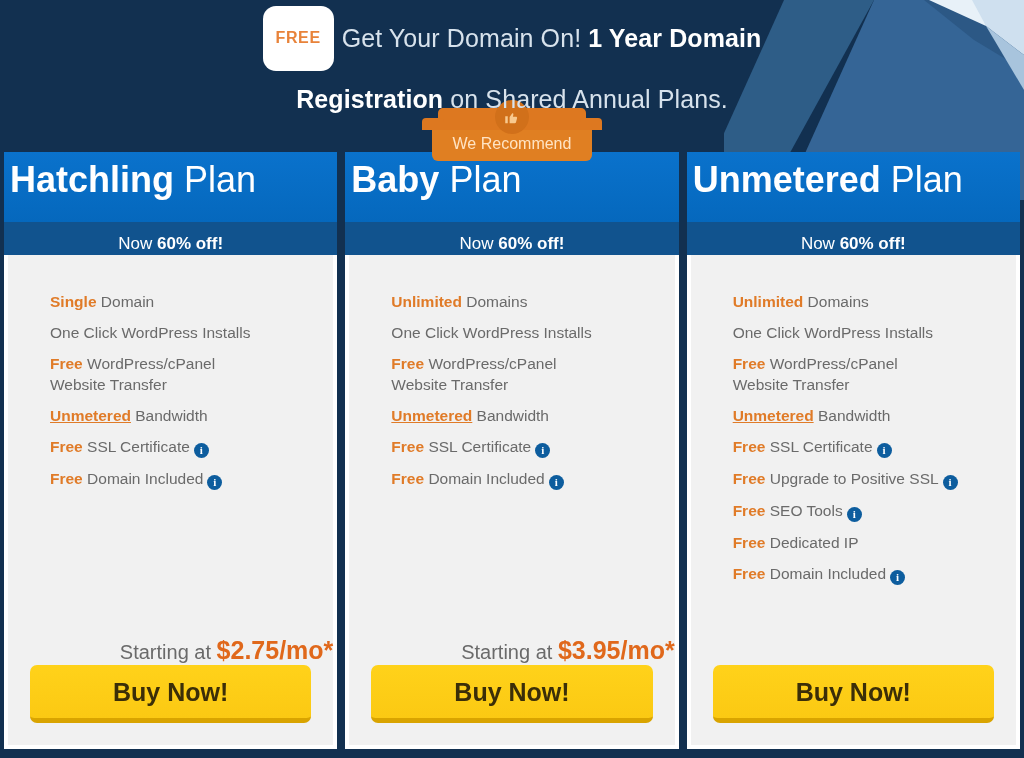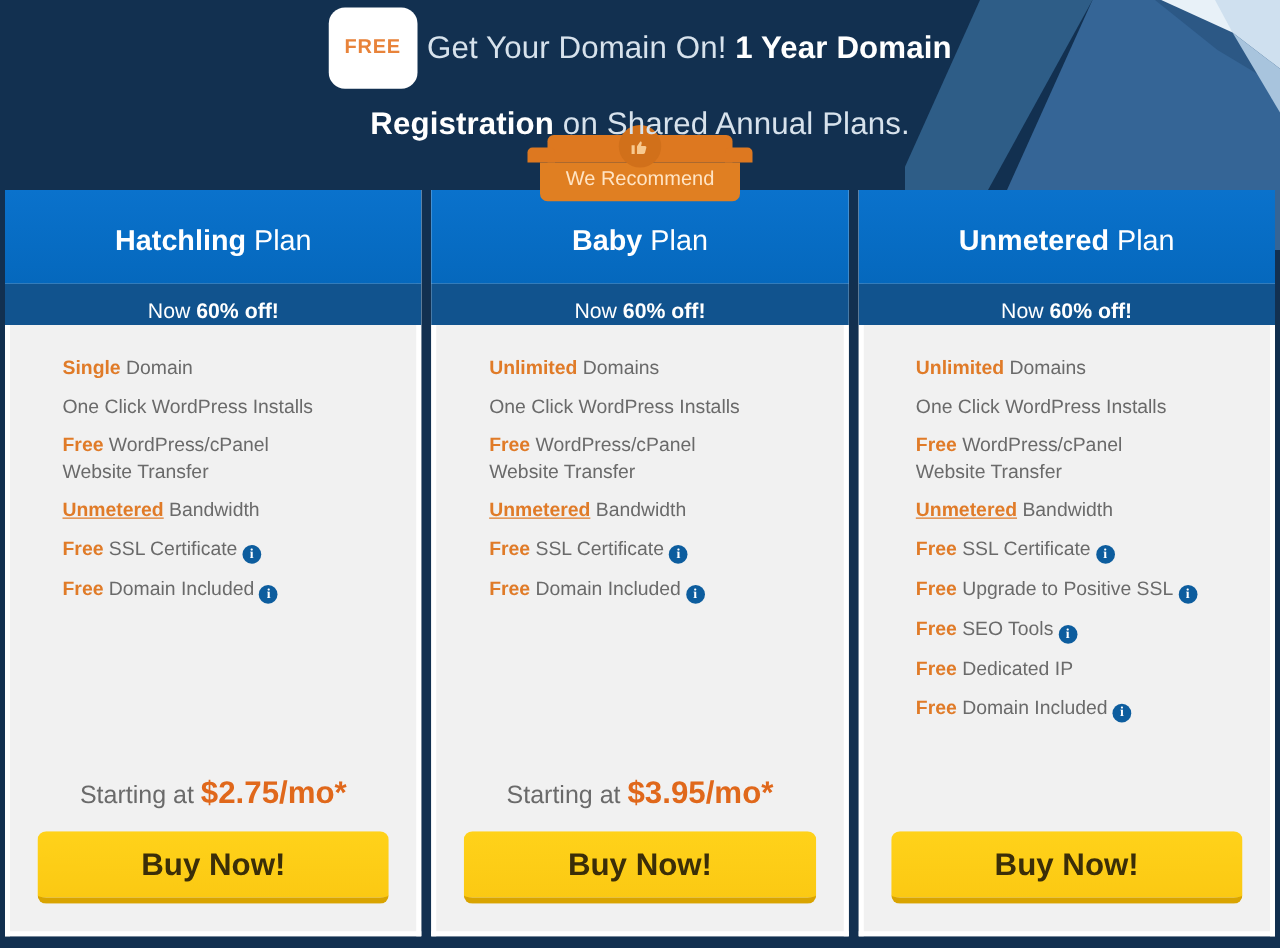--- a/index.html
+++ b/index.html
@@ -69,23 +69,22 @@
     background: #f1f1f1;
     border: 4px solid #ffffff;
     border-top: none;
     display: flex;
     flex-direction: column;
   }
 
   .card-header {
     background: linear-gradient(180deg, #0a72cc 0%, #0568bd 100%);
     color: #ffffff;
-    text-align: center;
-    padding: 28px 6px 22px;
-    font-size: 23px;
+    padding: 8px 6px 22px;
+    font-size: 36px;
     line-height: 1.1;
     white-space: nowrap;
     margin: -0px -4px 0;
   }
   .card-header .plan-name { font-weight: bold; }
   .card-header .plan-word { font-weight: normal; }
 
   .card-discount {
     background: #11538e;
     color: #ffffff;
@@ -95,20 +94,21 @@
     margin: 0 -4px;
     white-space: nowrap;
   }
   .card-discount b { font-weight: bold; }
 
   
   .features {
     flex: 1 1 auto;
     padding: 24px 0 0 42px;
     list-style: none;
+    margin-top: 12px;
   }
   .feature {
     font-size: 15.5px;
     line-height: 21px;
     color: #6a6a6a;
     margin-bottom: 10px;
     white-space: nowrap;
   }
   .feature .hl {
     color: #e07b28;
@@ -126,24 +126,23 @@
     font-weight: bold;
     line-height: 15px;
     text-align: center;
     vertical-align: -2px;
     margin-left: 4px;
     font-family: "Liberation Serif", serif;
   }
 
   
   .price-row {
-    text-align: center;
+    text-align: right;
     font-size: 20px;
     color: #6a6a6a;
-    padding-bottom: 16px;
     white-space: nowrap;
   }
   .price-row .amount {
     color: #e0681b;
     font-weight: bold;
     font-size: 25px;
   }
 
   .buy-wrap { padding: 0 22px 22px; }
   .buy-btn {

